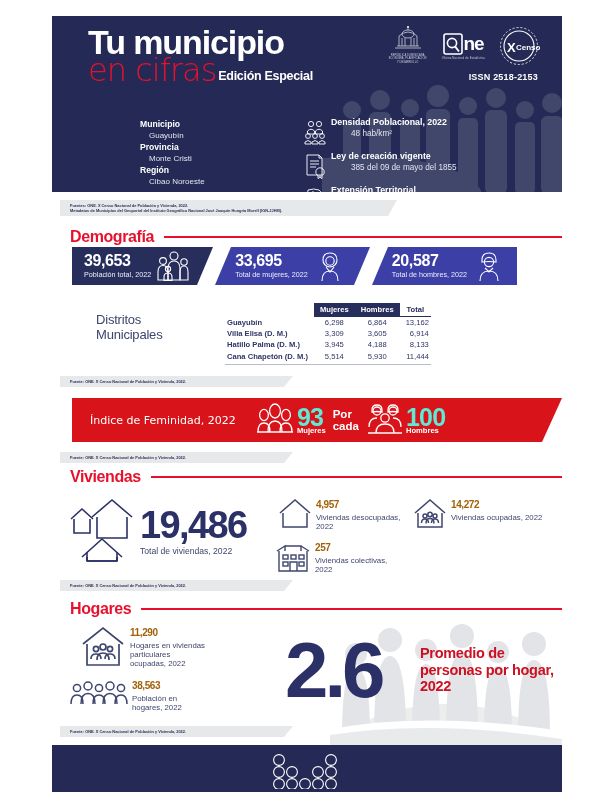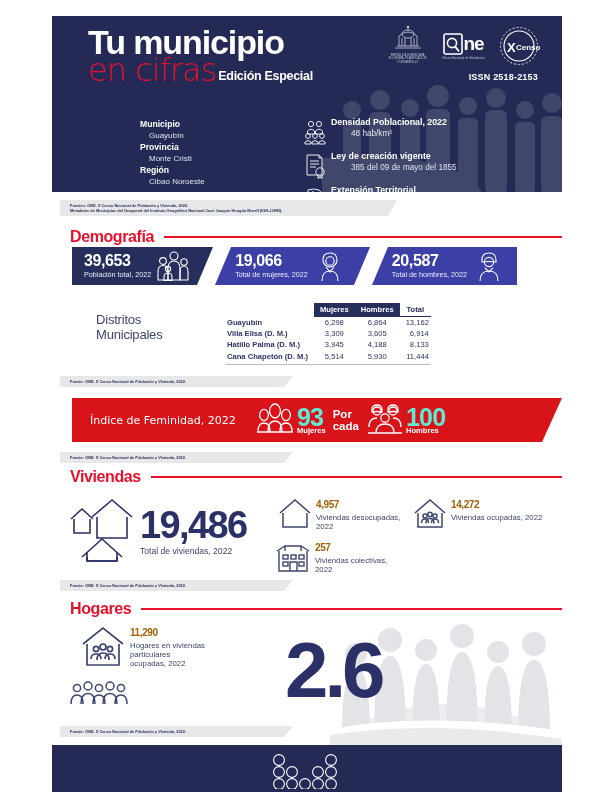--- a/index.html
+++ b/index.html
@@ -312,21 +312,21 @@
         <polygon points="0,0 16,0 0,38" fill="#272e5c"></polygon>
       </svg>
     </div>
 
     <div class="badge" style="margin-left:2px;">
       <svg class="slant" viewBox="0 0 16 38" preserveAspectRatio="none">
         <polygon points="16,0 16,38 0,38" fill="#3b3fa6"></polygon>
       </svg>
       <div class="body" style="background:#3b3fa6;padding-left:4px;">
         <div>
-          <div class="bnum">19,066</div>
+          <div class="bnum">33,695</div>
           <div class="blbl">Total de mujeres, 2022</div>
         </div>
         <div class="bico">
           <svg width="30" height="32" viewBox="0 0 30 32">
             <g fill="none" stroke="#ffffff" stroke-width="1.1">
               <path d="M8 10 Q8 3 15 3 Q22 3 22 10 Q22 16 15 17 Q8 16 8 10 Z"></path>
               <circle cx="15" cy="11" r="4.2"></circle>
               <path d="M11 17 L15 22 L19 17"></path>
               <path d="M7 31 Q7 21 15 21 Q23 21 23 31"></path>
             </g>
@@ -616,24 +616,31 @@
             <path d="M11 26 Q11 15.5 18 15.5 Q25 15.5 25 26"></path>
           <circle cx="29" cy="10" r="3.6"></circle>
             <path d="M23 26 Q23 17 29 17 Q35 17 35 26"></path>
           <circle cx="40" cy="8" r="4"></circle>
             <path d="M33 26 Q33 15.5 40 15.5 Q47 15.5 47 26"></path>
           <circle cx="51" cy="10" r="3.6"></circle>
             <path d="M45 26 Q45 17 51 17 Q57 17 57 26"></path>
         </g>
       </svg>
     </div>
+    <div style="margin-left:4px;">
+      <div class="stat-num">38,563</div>
+      <div class="stat-lbl">Población en hogares, 2022</div>
+    </div>
   </div>
 
   <div style="position:absolute;left:285px;top:634px;">
     <div class="avg-num">2.6</div>
+  </div>
+  <div style="position:absolute;left:420px;top:645px;width:140px;">
+    <div class="avg-lbl">Promedio de personas por hogar, 2022</div>
   </div>
 
   <div class="src" style="top:726px;width:208px;">
     <div>Fuente: ONE. X Censo Nacional de Población y Vivienda, 2022.</div>
   </div>
 
   <div class="footer">
     <svg class="dots" width="90" height="36" viewBox="0 0 90 36">
       <circle cx="9" cy="7" r="5.4"></circle>
         <circle cx="61" cy="7" r="5.4"></circle>

